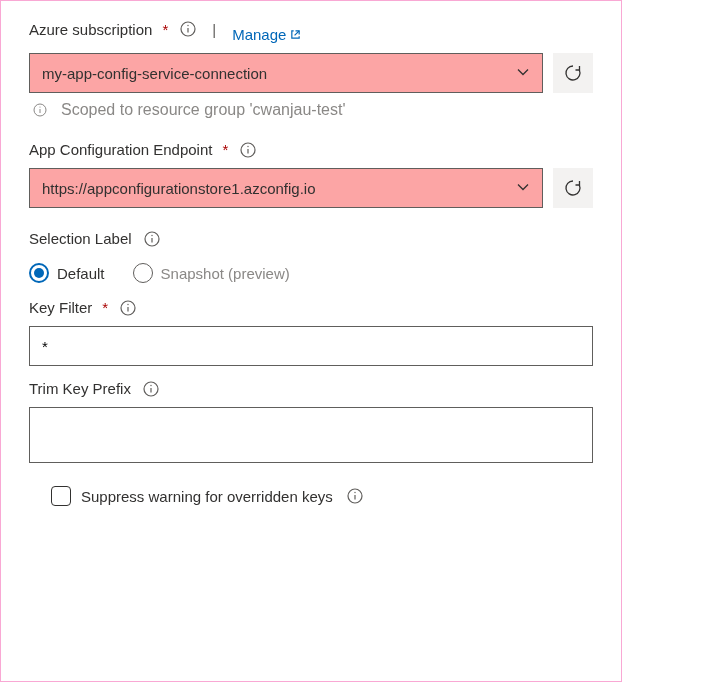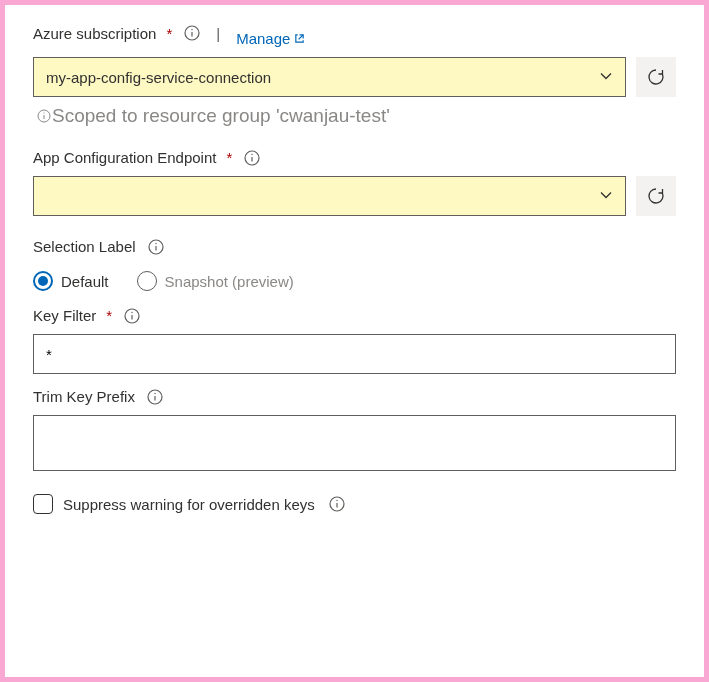--- a/index.html
+++ b/index.html
@@ -3,22 +3,22 @@
   <meta charset="utf-8">
   <style>
     * { box-sizing: border-box; margin: 0; padding: 0; }
     body {
       font-family: "Segoe UI", -apple-system, BlinkMacSystemFont, sans-serif;
       font-size: 14px;
       color: #323130;
       background: #fff;
     }
     .panel {
-      border: 5px solid #f9a8d4;
-      width: 709px;
+      border: 1px solid #f9a8d4;
+      width: 622px;
       height: 682px;
       padding: 14px 28px 32px 28px;
     }
     .field { margin-bottom: 14px; }
     .label-row {
       display: flex;
       align-items: center;
       gap: 8px;
       margin-bottom: 10px;
       font-size: 15px;
@@ -32,21 +32,21 @@
       margin-left: 4px;
     }
     .info-icon svg { width: 16px; height: 16px; }
     .sep { color: #605e5c; margin: 0 8px; }
     .link { color: #0067b8; cursor: pointer; display: inline-flex; align-items: center; gap: 4px; margin-top: 11px; }
     .ext-icon svg { width: 11px; height: 11px; }
     .input-row { display: flex; align-items: stretch; gap: 10px; }
     .select {
       flex: 1;
       border: 1px solid #605e5c;
-      background: #fef9c3;
+      background: #fca5a5;
       height: 40px;
       display: flex;
       align-items: center;
       padding: 0 12px;
       position: relative;
       font-size: 15px;
       cursor: pointer;
     }
     .select .chevron {
       position: absolute;
@@ -59,23 +59,23 @@
       width: 40px; height: 40px;
       background: #f3f2f1;
       display: inline-flex;
       align-items: center; justify-content: center;
       cursor: pointer;
     }
     .refresh-btn svg { width: 18px; height: 18px; }
     .hint {
       display: flex;
       align-items: center;
-      gap: 1px;
+      gap: 14px;
       color: #8a8886;
-      font-size: 19px;
+      font-size: 16px;
       margin-top: 8px;
     }
     .hint .info-icon { width: 14px; height: 14px; }
     .hint .info-icon svg { width: 14px; height: 14px; }
     .radio-row {
       display: flex;
       align-items: center;
       gap: 28px;
       margin-top: 16px;
       margin-bottom: 16px;
@@ -121,20 +121,21 @@
       font-family: inherit;
       outline: none;
       resize: none;
     }
     .checkbox-row {
       display: flex;
       align-items: center;
       gap: 10px;
       margin-top: 20px;
       font-size: 15px;
+      margin-left: 22px;
     }
     .checkbox {
       width: 20px; height: 20px;
       border: 1px solid #323130;
       border-radius: 4px;
       background: #fff;
       cursor: pointer;
     }
     .spacer-sm { height: 8px; }
   </style>
@@ -203,20 +204,21 @@
       <span class="info-icon">
         <svg viewBox="0 0 16 16" fill="none" stroke="#605e5c" stroke-width="1.2">
             <circle cx="8" cy="8" r="7"></circle>
             <line x1="8" y1="7" x2="8" y2="11.5"></line>
             <circle cx="8" cy="4.5" r="0.7" fill="#605e5c" stroke="none"></circle>
           </svg>
       </span>
     </div>
     <div class="input-row">
       <div class="select">
+        <span>https://appconfigurationstore1.azconfig.io</span>
         <span class="chevron">
           <svg viewBox="0 0 14 14" fill="none" stroke="#323130" stroke-width="1.3">
               <path d="M2 5l5 5 5-5"></path>
             </svg>
         </span>
       </div>
       <div class="refresh-btn">
         <svg viewBox="0 0 18 18" fill="none" stroke="#323130" stroke-width="1.3">
             <path d="M9 2a7 7 0 1 0 6.3 4"></path>
             <path d="M15.5 2v4h-4"></path>

